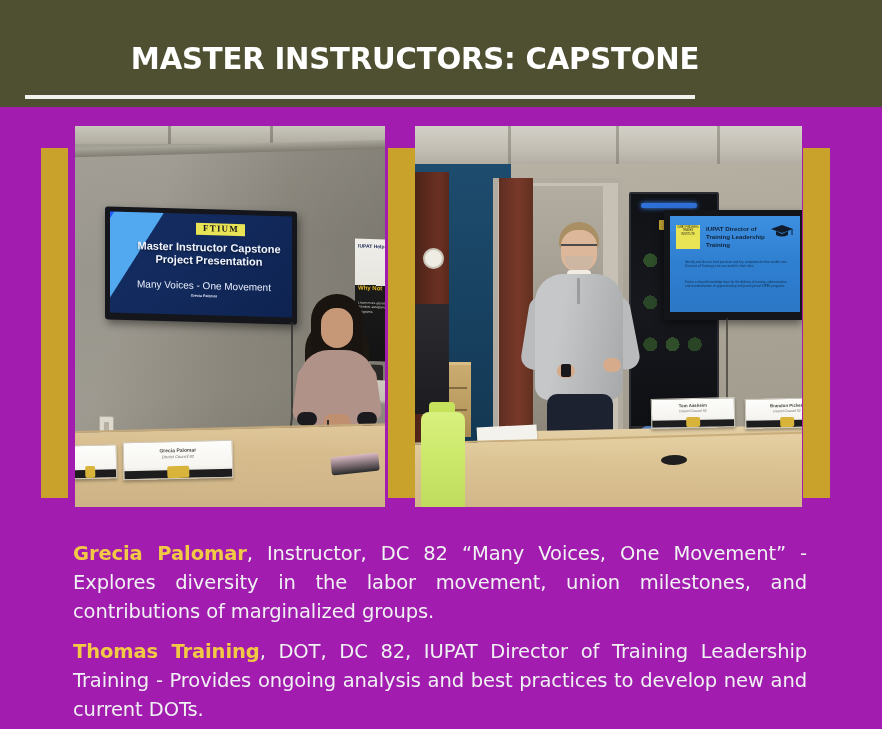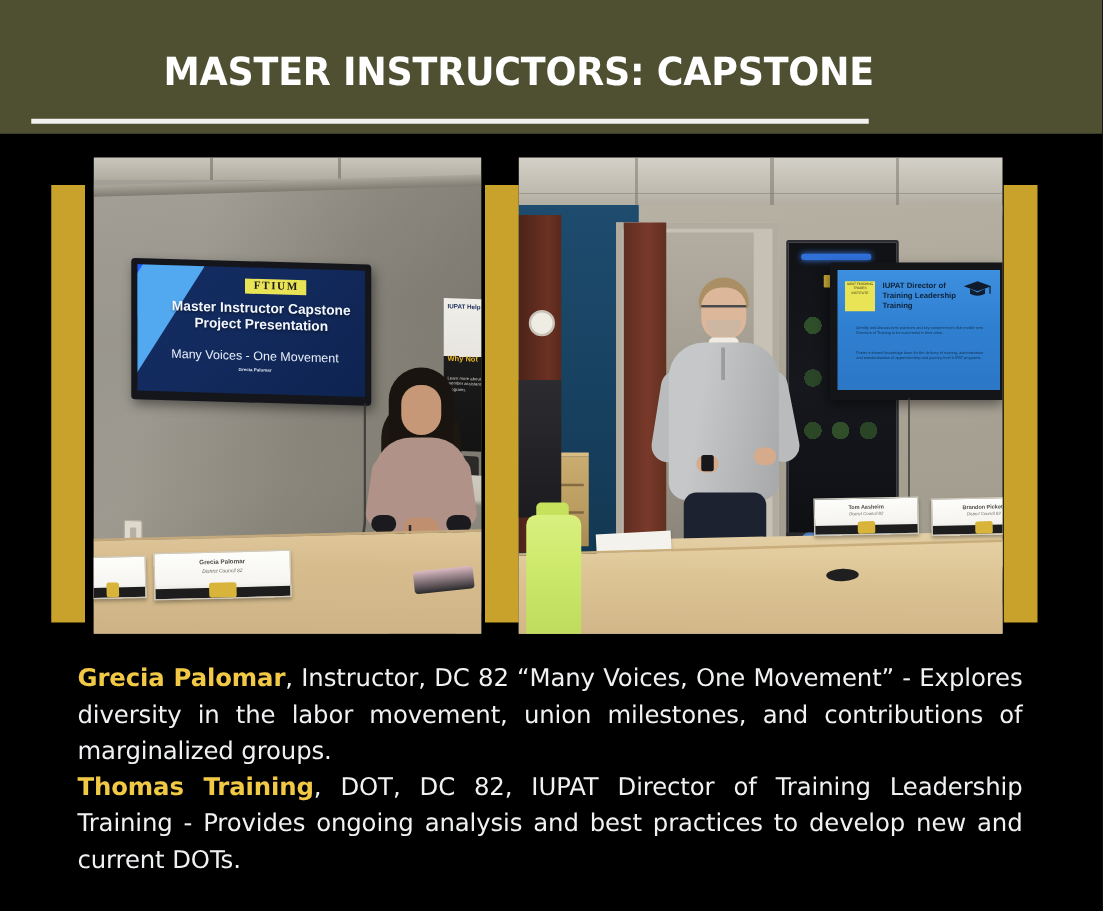--- a/index.html
+++ b/index.html
@@ -8,21 +8,21 @@
     background: #1b1d25;
   }
   body {
     font-family: "Liberation Sans", sans-serif;
   }
 
   #slide {
     position: relative;
     width: 882px;
     height: 729px;
-    background: #000000;
+    background: #a21caf;
     overflow: hidden;
   }
 
   
   .header-band {
     position: absolute;
     left: 0; top: 0;
     width: 882px;
     height: 107px;
     background: #4f5031;
@@ -435,21 +435,21 @@
     position: absolute;
     left: 62px; top: 528px;
     width: 756px;
     color: #f0f1f3;
     font-family: "DejaVu Sans", sans-serif;
     font-size: 19.5px;
     line-height: 29px;
     text-align: justify;
     letter-spacing: -0.1px;
   }
-  .para { margin: 0; }
+  .para { margin: 11px; }
   .para + .para { margin-top: 0; }
   .name { color: #f2c945; font-weight: bold; }
 
   .text-block .para:last-child { text-align: justify; }
 </style>
 </head>
 <body>
 
 <div id="slide">
 

